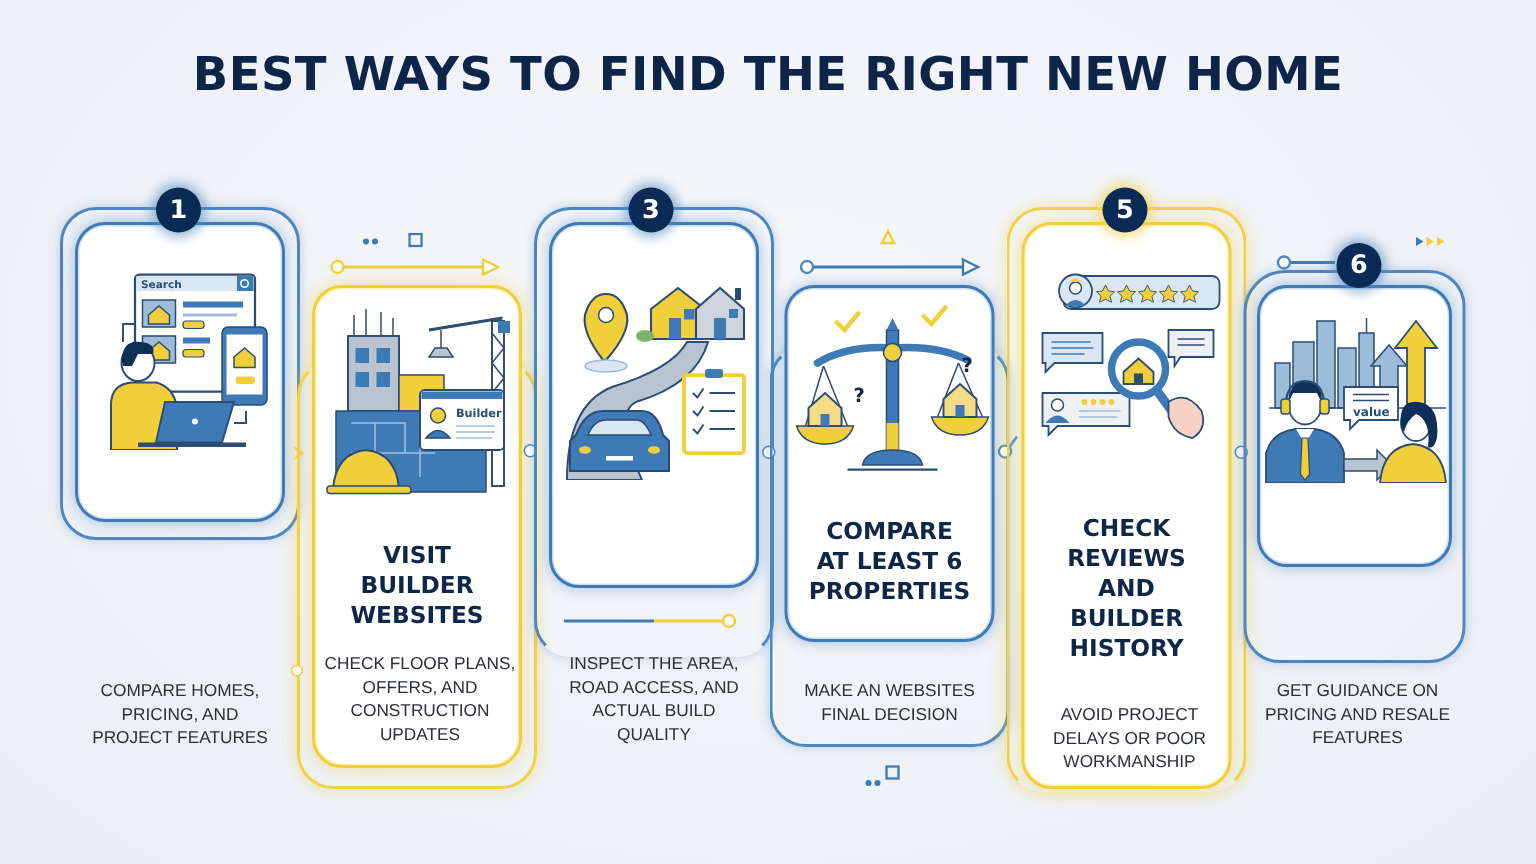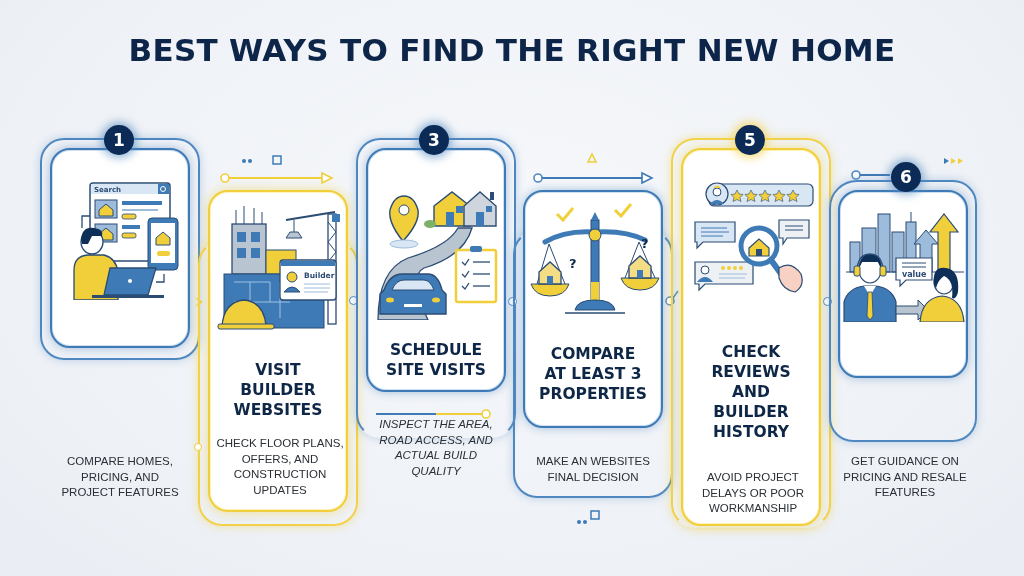--- a/index.html
+++ b/index.html
@@ -182,30 +182,28 @@
     <line x1="105" y1="112" x2="122" y2="112" stroke="#2b4c74" stroke-width="1.3"></line>
     <line x1="105" y1="124" x2="122" y2="124" stroke="#2b4c74" stroke-width="1.3"></line>
     <line x1="105" y1="136" x2="122" y2="136" stroke="#2b4c74" stroke-width="1.3"></line>
 
     <path d="M16 140 Q22 124 34 124 L60 124 Q70 124 74 140 L78 144 L78 164 L12 164 L12 144 Z" fill="#3e7ab6" stroke="#2b4c74" stroke-width="1.4"></path>
     <path d="M24 140 Q28 130 36 130 L56 130 Q62 130 66 140 Z" fill="#d9e7f5" stroke="#2b4c74"></path>
     <ellipse cx="22" cy="150" rx="4" ry="2.5" fill="#f1cf3a"></ellipse>
     <ellipse cx="68" cy="150" rx="4" ry="2.5" fill="#f1cf3a"></ellipse>
     <rect x="36" y="154" width="18" height="3" fill="#fff"></rect>
   </svg>
-  <div class="card-title" style="top:190px;">SCHEDULE
-SITE VISITS</div>
 </div>
 <div class="badge blue" style="left:419px;top:125px;">3</div>
 <svg class="deco" width="120" height="12" viewBox="0 0 120 12" style="left:376px;top:408px;">
   <line x1="0" y1="6" x2="60" y2="6" stroke="#3e7ab6" stroke-width="2"></line>
   <line x1="60" y1="6" x2="106" y2="6" stroke="#f1cf3a" stroke-width="2"></line>
   <circle cx="110" cy="6" r="4" fill="#fff" stroke="#f1cf3a" stroke-width="1.6"></circle>
 </svg>
-<div class="desc" style="left:356px;top:417px;width:160px;font-style:italic;">INSPECT THE AREA,
+<div class="desc" style="left:356px;top:436px;width:160px;">INSPECT THE AREA,
 ROAD ACCESS, AND
 ACTUAL BUILD
 QUALITY</div>
 
 <div class="deco" style="left:508px;top:297px;width:9px;height:9px;border-radius:50%;border:1.5px solid #4f88c0;background:#fff;"></div>
 
 <svg class="deco" width="130" height="40" viewBox="0 0 130 40" style="left:530px;top:150px;">
   <path d="M58 12 L62 4 L66 12 Z" fill="none" stroke="#f1cf3a" stroke-width="1.6"></path>
   <circle cx="8" cy="28" r="4" fill="#fff" stroke="#4f88c0" stroke-width="1.6"></circle>
   <line x1="12" y1="28" x2="112" y2="28" stroke="#3e7ab6" stroke-width="2"></line>
@@ -233,21 +231,21 @@
     <text x="44" y="76" font-size="13" font-weight="bold" fill="#0f2747" font-family="DejaVu Sans, sans-serif">?</text>
 
     <line x1="114" y1="50" x2="100" y2="86" stroke="#2b4c74"></line>
       <line x1="114" y1="50" x2="130" y2="86" stroke="#2b4c74"></line>
     <path d="M96 86 L134 86 Q130 98 115 98 Q100 98 96 86 Z" fill="#f1cf3a" stroke="#2b4c74"></path>
     <path d="M104 74 L115 64 L126 74 L126 86 L104 86 Z" fill="#f5dd86" stroke="#2b4c74" stroke-width="1.3"></path>
     <rect x="112" y="78" width="6" height="8" fill="#3e7ab6"></rect>
     <text x="116" y="56" font-size="13" font-weight="bold" fill="#0f2747" font-family="DejaVu Sans, sans-serif">?</text>
   </svg>
   <div class="card-title" style="top:152px;">COMPARE
-AT LEAST 3
+AT LEAST 6
 PROPERTIES</div>
 </div>
 <div class="desc" style="left:513px;top:454px;width:160px;">MAKE AN WEBSITES
 FINAL DECISION</div>
 <svg class="deco" width="30" height="20" viewBox="0 0 30 20" style="left:575px;top:508px;">
   <circle cx="4" cy="14" r="2" fill="#3e7ab6"></circle>
   <circle cx="10" cy="14" r="2" fill="#3e7ab6"></circle>
   <rect x="16" y="3" width="8" height="8" fill="none" stroke="#3e7ab6" stroke-width="1.5"></rect>
 </svg>
 

